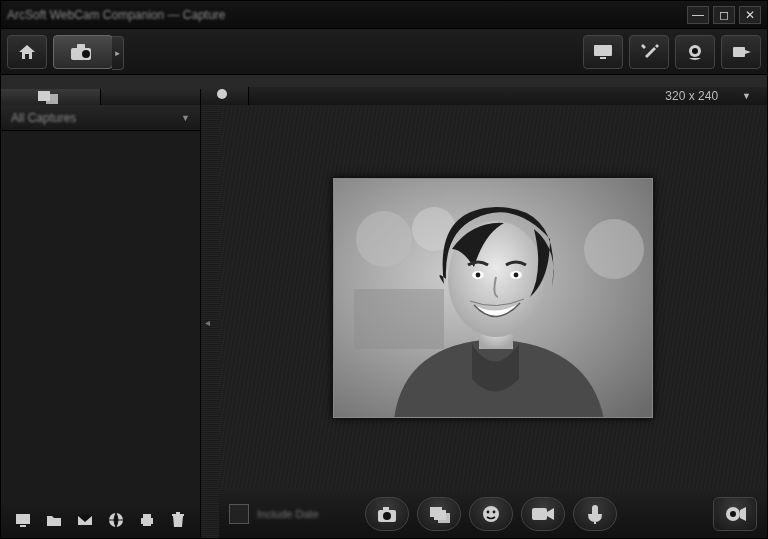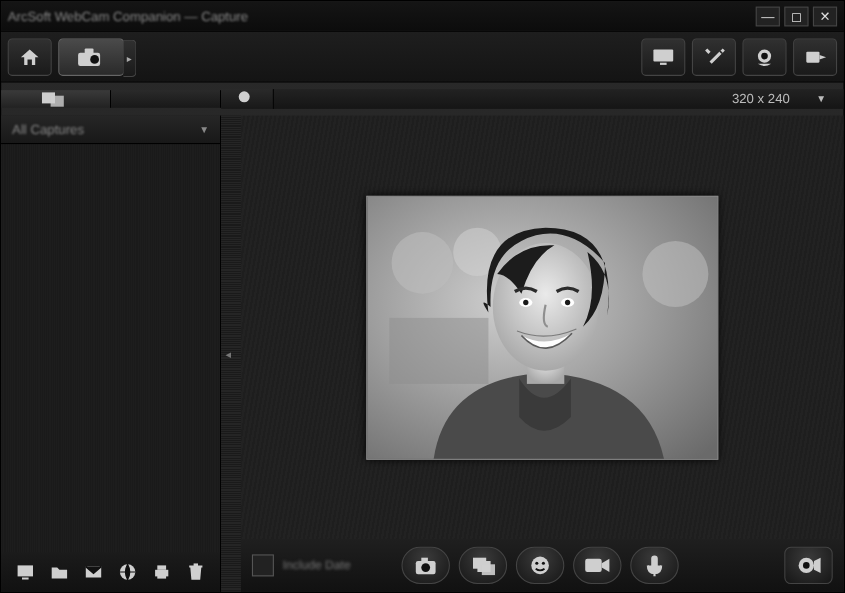--- a/index.html
+++ b/index.html
@@ -12,21 +12,21 @@
   .winbtns { display:flex; gap:4px; }
   .winbtn { width:22px; height:18px; background:#222; border:1px solid #444; display:flex; align-items:center; justify-content:center; cursor:pointer;}
   .winbtn span{font-size:12px;color:#ddd;line-height:1;}
   
   .toolbar { height:46px; background:linear-gradient(#1e1e1e,#141414); display:flex; align-items:center; padding:6px; gap:6px; border-bottom:1px solid #000;}
   .tbtn { width:40px; height:34px; background:linear-gradient(#303030,#1a1a1a); border:1px solid #444; border-radius:4px; display:flex; align-items:center; justify-content:center; cursor:pointer;}
   .tbtn.active { background:linear-gradient(#4a4a4a,#2a2a2a); border-color:#666;}
   .tbtn.wide{width:60px;position:relative;}
   .tbtn .chev{position:absolute;right:-12px;top:0;width:12px;height:34px;background:linear-gradient(#303030,#1a1a1a);border:1px solid #444;border-left:none;border-radius:0 4px 4px 0;display:flex;align-items:center;justify-content:center;font-size:9px;color:#aaa;}
   
-  .tabrow { height:30px; display:flex; align-items:center; }
+  .tabrow { height:30px; display:flex; align-items:flex-end; }
   .tabs-left { width:200px; display:flex;}
   .tab { flex:1; background:linear-gradient(#2a2a2a,#181818); border-right:1px solid #000; display:flex; align-items:center; justify-content:center; cursor:pointer;}
   .tab.active{background:linear-gradient(#3a3a3a,#222);}
   .tabs-right{flex:1;display:flex;}
   .tab-effects{width:48px;background:linear-gradient(#2a2a2a,#181818);border-right:1px solid #000;display:flex;align-items:center;justify-content:center;cursor:pointer;}
   .resolution-bar{flex:1;background:linear-gradient(#222,#151515);display:flex;align-items:center;justify-content:flex-end;padding:0 16px;font-size:12px;color:#bbb;cursor:pointer;}
   .resolution-bar .drop{margin-left:24px;font-size:9px;}
   
   .body{flex:1;display:flex;min-height:0;}
   .sidebar{width:200px;background:repeating-linear-gradient(90deg,#1d1d1d,#1d1d1d 1px,#1a1a1a 1px,#1a1a1a 2px);border-right:1px solid #000;display:flex;flex-direction:column;}

